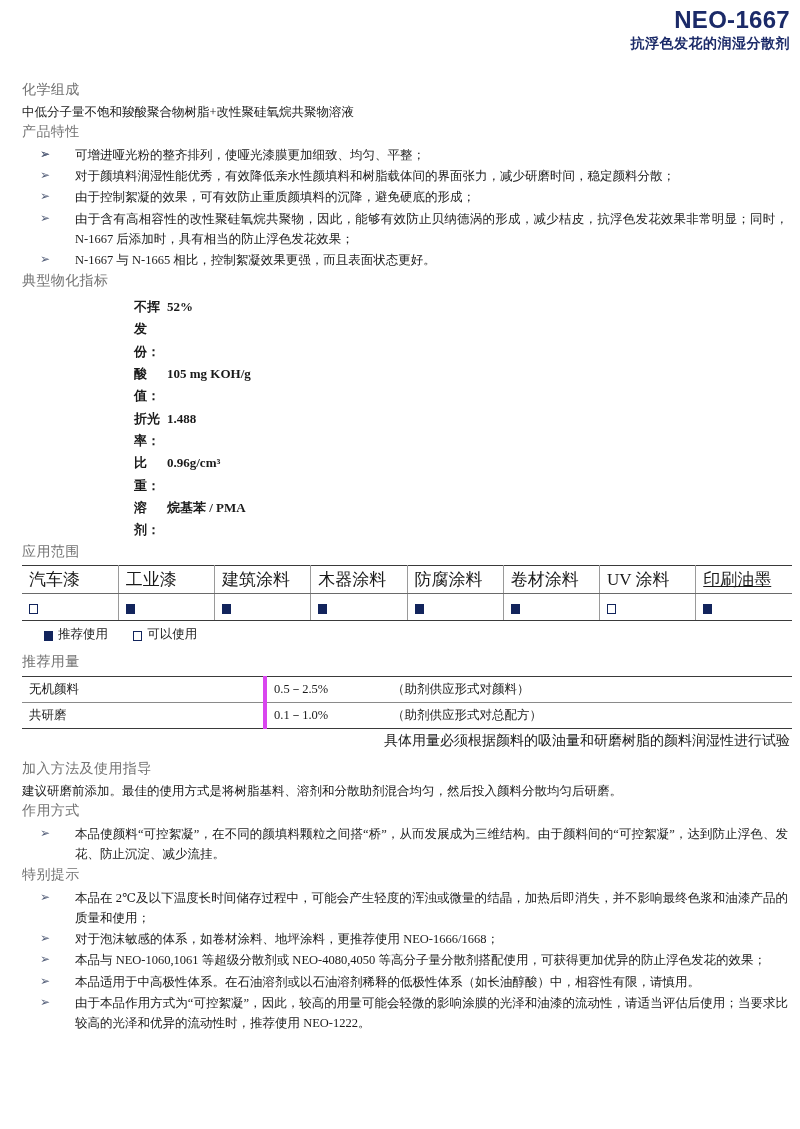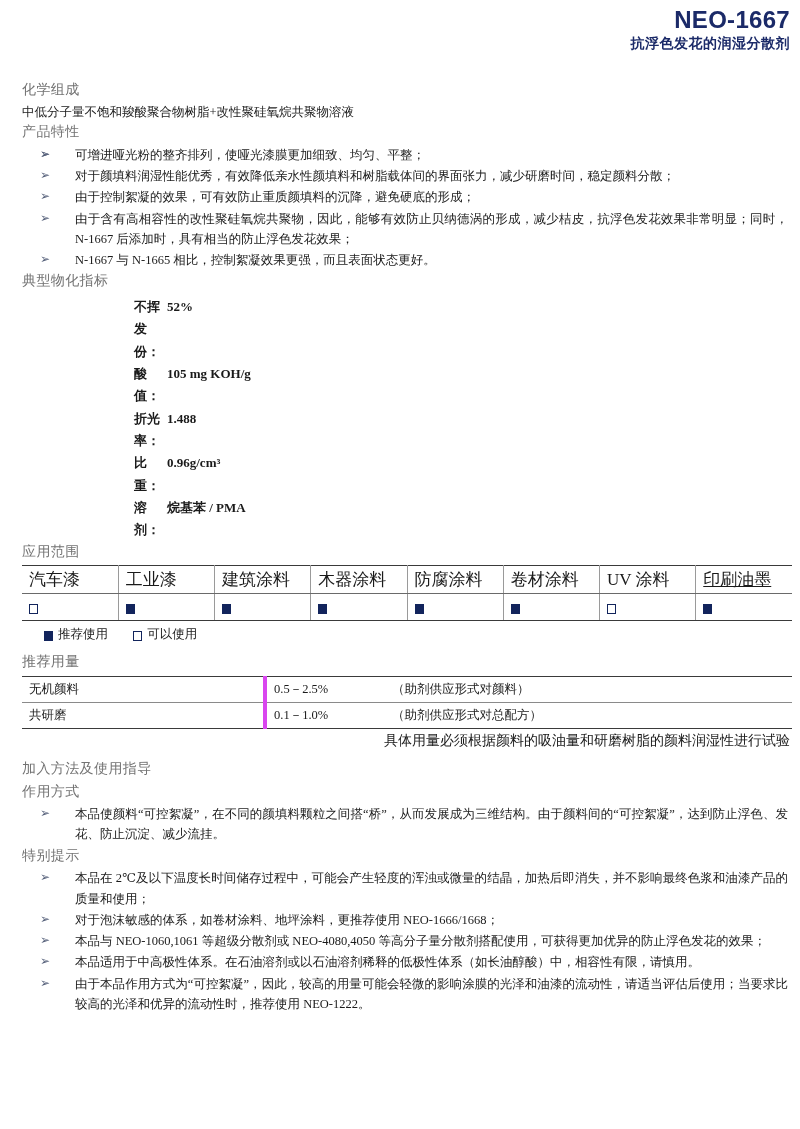--- a/index.html
+++ b/index.html
@@ -323,20 +323,21 @@
         <td class="c2">0.1－1.0%</td>
         <td class="c3">（助剂供应形式对总配方）</td>
       </tr>
     </tbody>
       </table>
     <div class="dose-note">具体用量必须根据颜料的吸油量和研磨树脂的颜料润湿性进行试验</div>
   </div>
 
   <div class="section" style="margin-top:9px;">
     <div class="section-title">加入方法及使用指导</div>
+    <div class="body-text">建议研磨前添加。最佳的使用方式是将树脂基料、溶剂和分散助剂混合均匀，然后投入颜料分散均匀后研磨。</div>
   </div>
 
   <div class="section">
     <div class="section-title">作用方式</div>
     <ul class="bullets">
       <li>
         <span class="arrow">➢</span>
         <span>本品使颜料“可控絮凝”，在不同的颜填料颗粒之间搭“桥”，从而发展成为三维结构。由于颜料间的“可控絮凝”，达到防止浮色、发花、防止沉淀、减少流挂。</span>
       </li>
     </ul>

